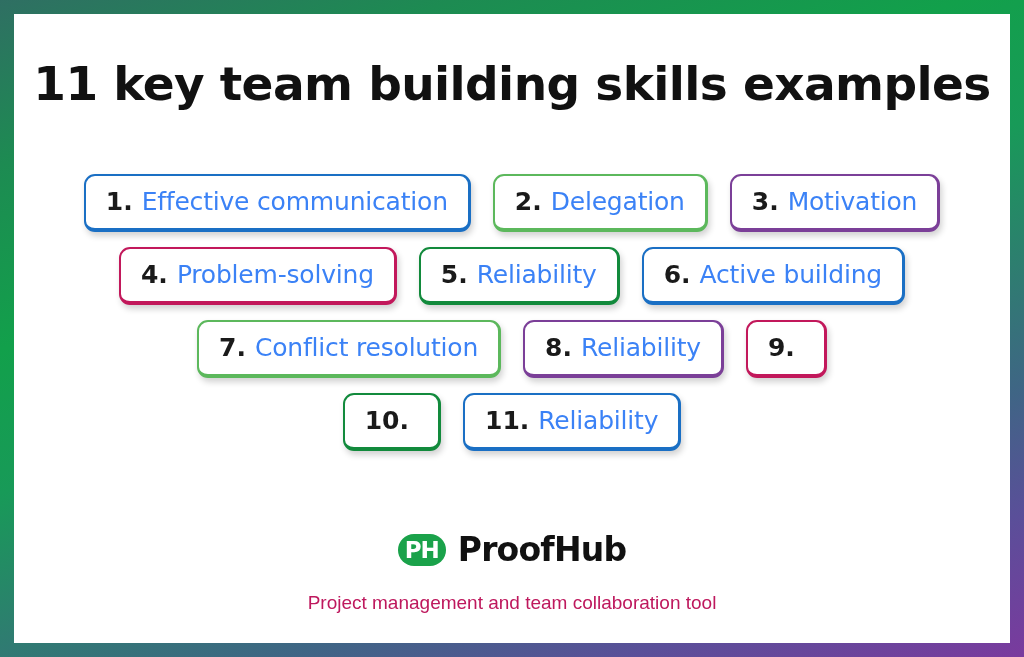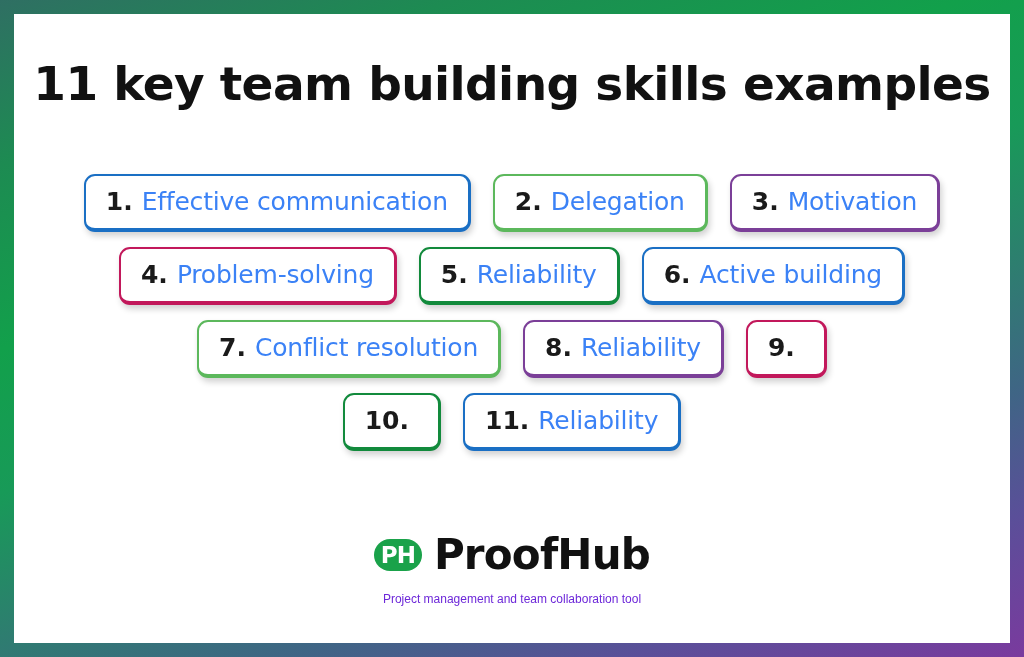--- a/index.html
+++ b/index.html
@@ -124,33 +124,33 @@
     justify-content: center;
     font-family: "DejaVu Sans", sans-serif;
     font-weight: bold;
     font-size: 23px;
     color: #ffffff;
     letter-spacing: -1px;
   }
   .brand-name {
     font-family: "DejaVu Sans", sans-serif;
     font-weight: bold;
-    font-size: 42px;
+    font-size: 33px;
     color: #111111;
     letter-spacing: -0.8px;
   }
   .tagline {
     position: absolute;
     left: 0;
     right: 0;
     top: 578px;
     text-align: center;
     font-family: "Liberation Sans", sans-serif;
-    font-size: 12px;
-    color: #6d28d9;
+    font-size: 19px;
+    color: #be185d;
   }
 </style>
 </head>
 <body>
 
 <div class="canvas">
   <div class="frame">
     <div class="frame-inner">
 
       <div class="title">11 key team building skills examples</div>

